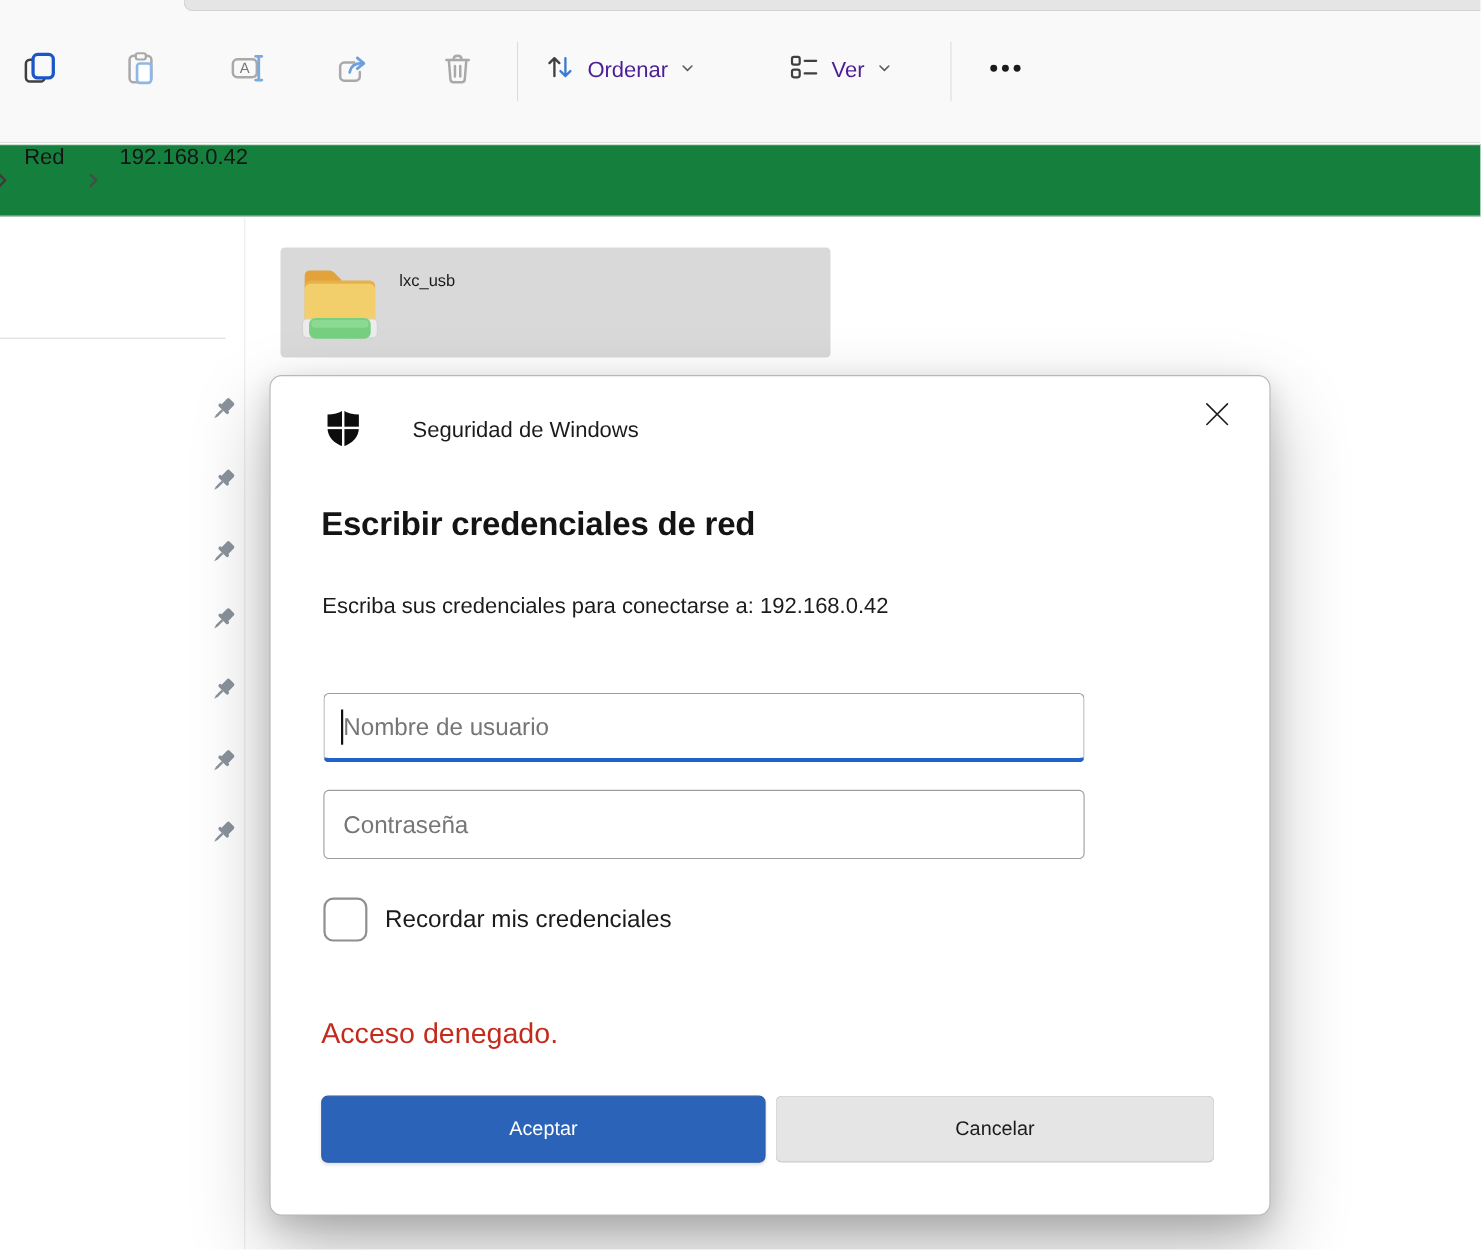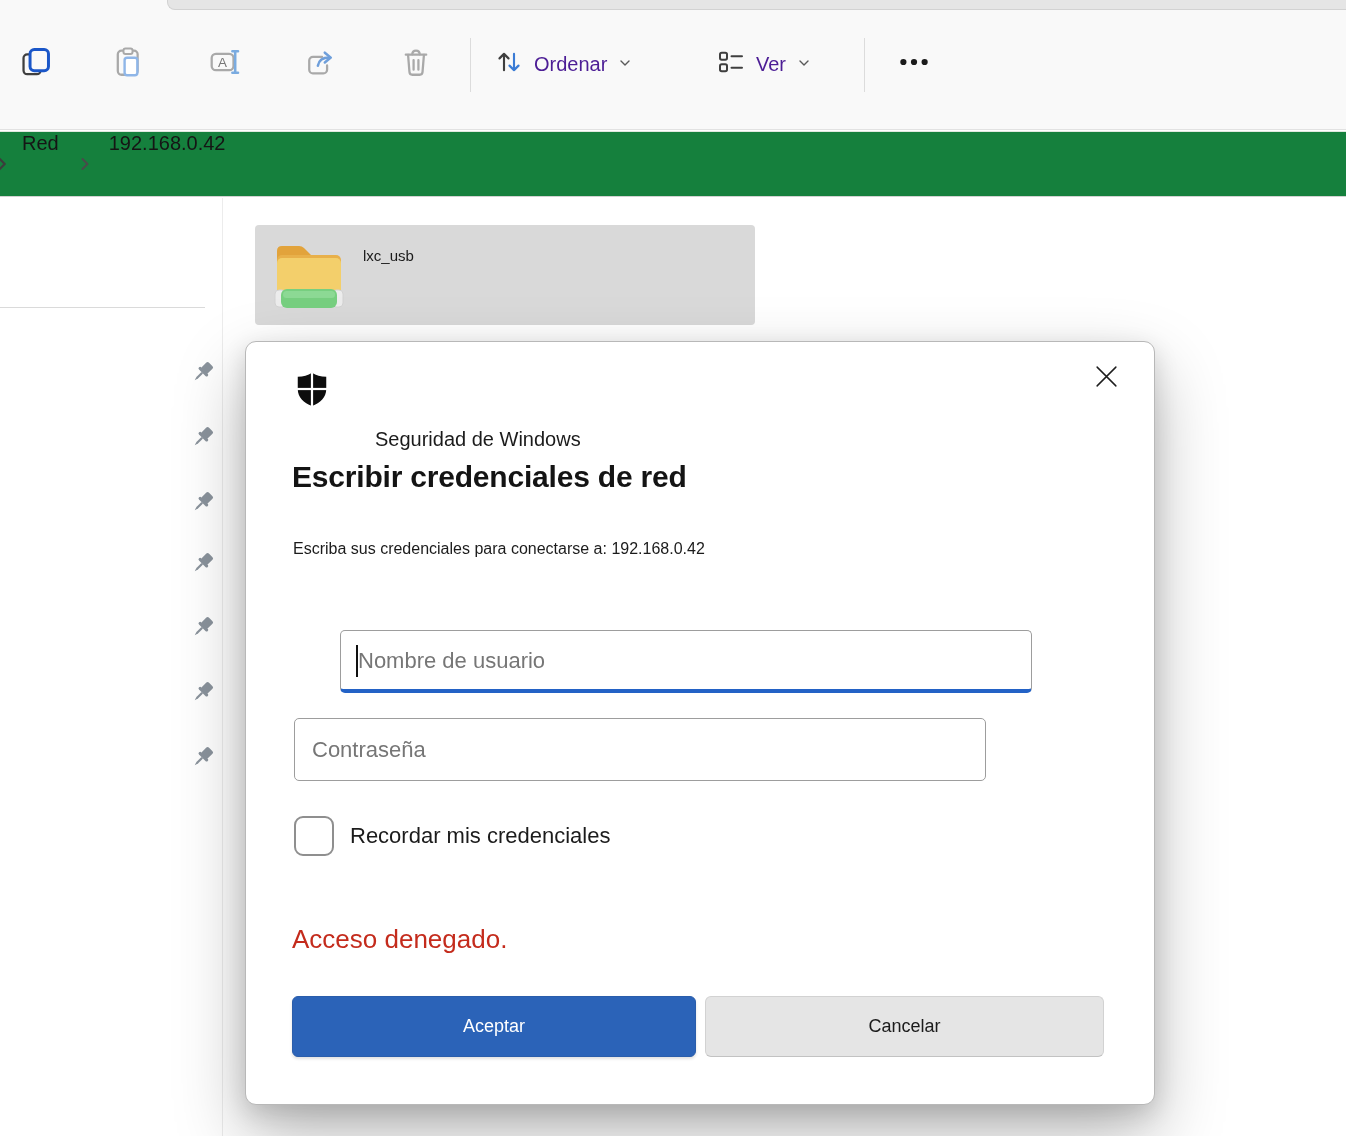--- a/index.html
+++ b/index.html
@@ -36,34 +36,34 @@
   .file-tile { position:absolute; left:255px; top:27px; width:500px; height:100px;
                background:#d9d9d9; border-radius:4px; }
   .file-tile .ficon { position:absolute; left:14px; top:10px; width:80px; height:80px; }
   .file-tile .fname { position:absolute; left:108px; top:22px; font-size:15px; color:#1b1b1b; }
 
   
   .dialog { position:absolute; left:245px; top:341px; width:910px; height:764px;
             background:#fff; border:1px solid #b8b8b8; border-radius:11px;
             box-shadow:0 30px 70px rgba(0,0,0,.28), 0 8px 24px rgba(0,0,0,.14); }
   .dlg-shield { position:absolute; left:47px; top:28px; width:38px; height:38px; }
-  .dlg-apptitle { position:absolute; left:129px; top:38px; font-size:20px; color:#1b1b1b;margin-top:48px; }
+  .dlg-apptitle { position:absolute; left:129px; top:38px; font-size:20px; color:#1b1b1b; }
   .dlg-close { position:absolute; right:30px; top:18px; width:36px; height:36px;
                display:flex; align-items:center; justify-content:center;
                background:transparent; border:none; cursor:default; }
   .dlg-heading { position:absolute; left:46px; top:118px; font-size:30px; font-weight:700;
                  letter-spacing:-0.2px; color:#141414; }
-  .dlg-sub { position:absolute; left:47px; top:198px; font-size:16px; color:#1b1b1b; }
+  .dlg-sub { position:absolute; left:47px; top:198px; font-size:20px; color:#1b1b1b; }
 
   .field { position:absolute; left:48px; width:692px; height:63px; }
   .field input { width:100%; height:100%; font-family:"Liberation Sans",sans-serif;
                  font-size:22px; color:#1b1b1b; padding:0 17px; background:#fff;
                  border:1px solid #9d9d9d; border-radius:5px; outline:none; }
   .field input::placeholder { color:#767676; opacity:1; }
-  .field.user { top:288px;margin-left:46px; }
+  .field.user { top:288px; }
   .field.user input { border-bottom:4px solid #2362c6; padding-top:1px; }
   .field.pass { top:376px; }
   .caret { position:absolute; left:16px; top:15px; width:2px; height:32px; background:#111; }
 
   .remember { position:absolute; left:48px; top:474px; display:flex; align-items:center; }
   .checkbox { width:40px; height:40px; border:2px solid #8f8f8f; border-radius:9px;
               background:#fff; }
   .remember .lbl { margin-left:16px; font-size:22px; color:#1b1b1b; }
 
   .dlg-error { position:absolute; left:46px; top:582px; font-size:26px; color:#c42b1c; }

